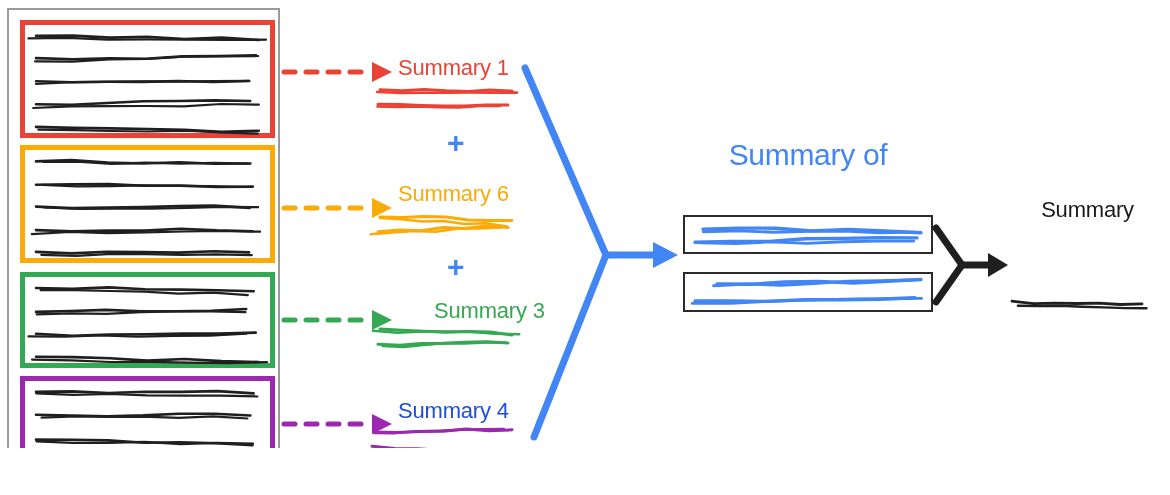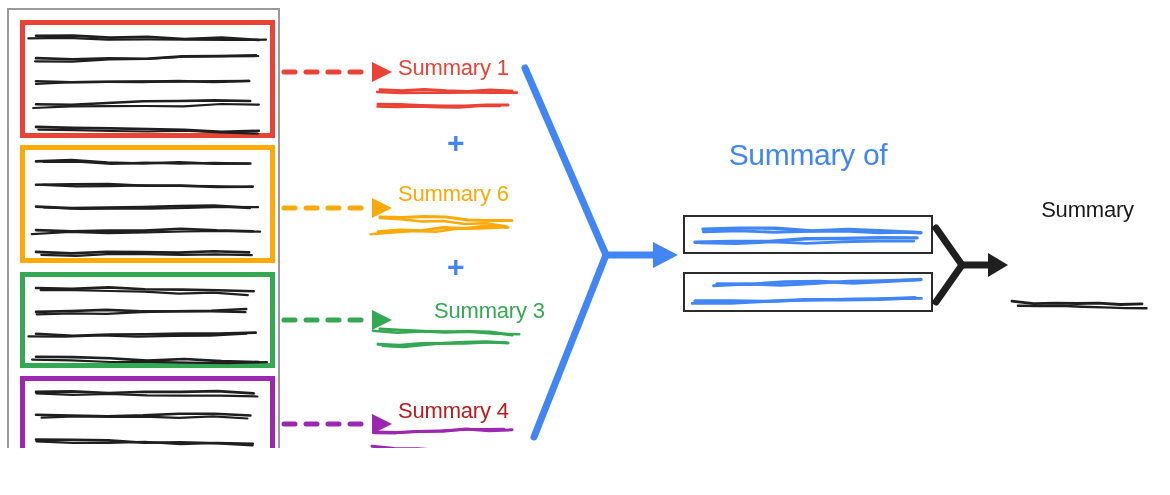--- a/index.html
+++ b/index.html
@@ -94,21 +94,21 @@
   <div class="outer-doc-box"></div>
 
   <div class="doc-group" id="doc-group-1" style="left: 20px; top: 20px; width: 255px; height: 118px; border-color: rgb(234, 67, 53);"></div>
   <div class="doc-group" id="doc-group-2" style="left: 20px; top: 145px; width: 255px; height: 118px; border-color: rgb(251, 170, 7);"></div>
   <div class="doc-group" id="doc-group-3" style="left: 20px; top: 272px; width: 255px; height: 96px; border-color: rgb(52, 168, 83);"></div>
   <div class="doc-group" id="doc-group-4" style="left: 20px; top: 376px; width: 255px; height: 98px; border-color: rgb(156, 39, 176);"></div>
 
   <div class="summary-label" id="summary-label-0" style="left: 398px; top: 55px; color: rgb(234, 67, 53);">Summary 1</div>
   <div class="summary-label" id="summary-label-1" style="left: 398px; top: 181px; color: rgb(251, 170, 7);">Summary 6</div>
   <div class="summary-label" id="summary-label-2" style="left: 398px; top: 298px; color: rgb(52, 168, 83); margin-left: 36px;">Summary 3</div>
-  <div class="summary-label" id="summary-label-3" style="left: 398px; top: 398px; color: #b91c1c;">Summary 4</div>
+  <div class="summary-label" id="summary-label-3" style="left: 398px; top: 398px; color: #1d4ed8;">Summary 4</div>
 
   <div class="plus-sign" id="plus-0" style="left: 447px; top: 128px; color: rgb(66, 133, 244);">+</div>
   <div class="plus-sign" id="plus-1" style="left: 447px; top: 252px; color: rgb(66, 133, 244);">+</div>
 
   <div class="sos-title">
     <div>Summary of</div>
   </div>
 
   <div class="blue-box" id="sos-box-0" style="left: 683px; top: 215px; width: 250px; height: 39px;"></div>
   <div class="blue-box" id="sos-box-1" style="left: 683px; top: 272px; width: 250px; height: 40px;"></div>

